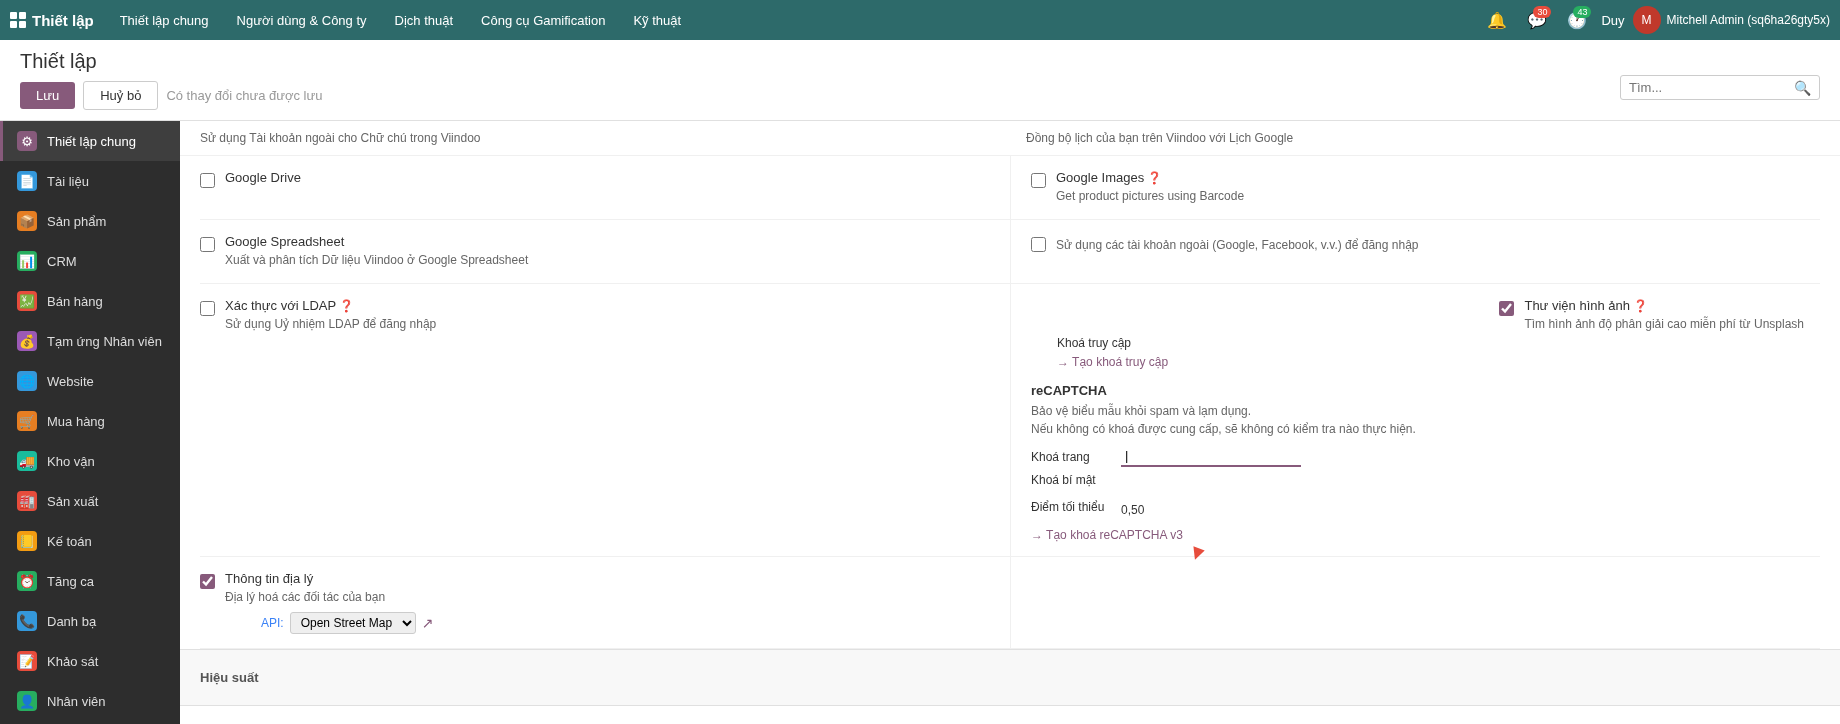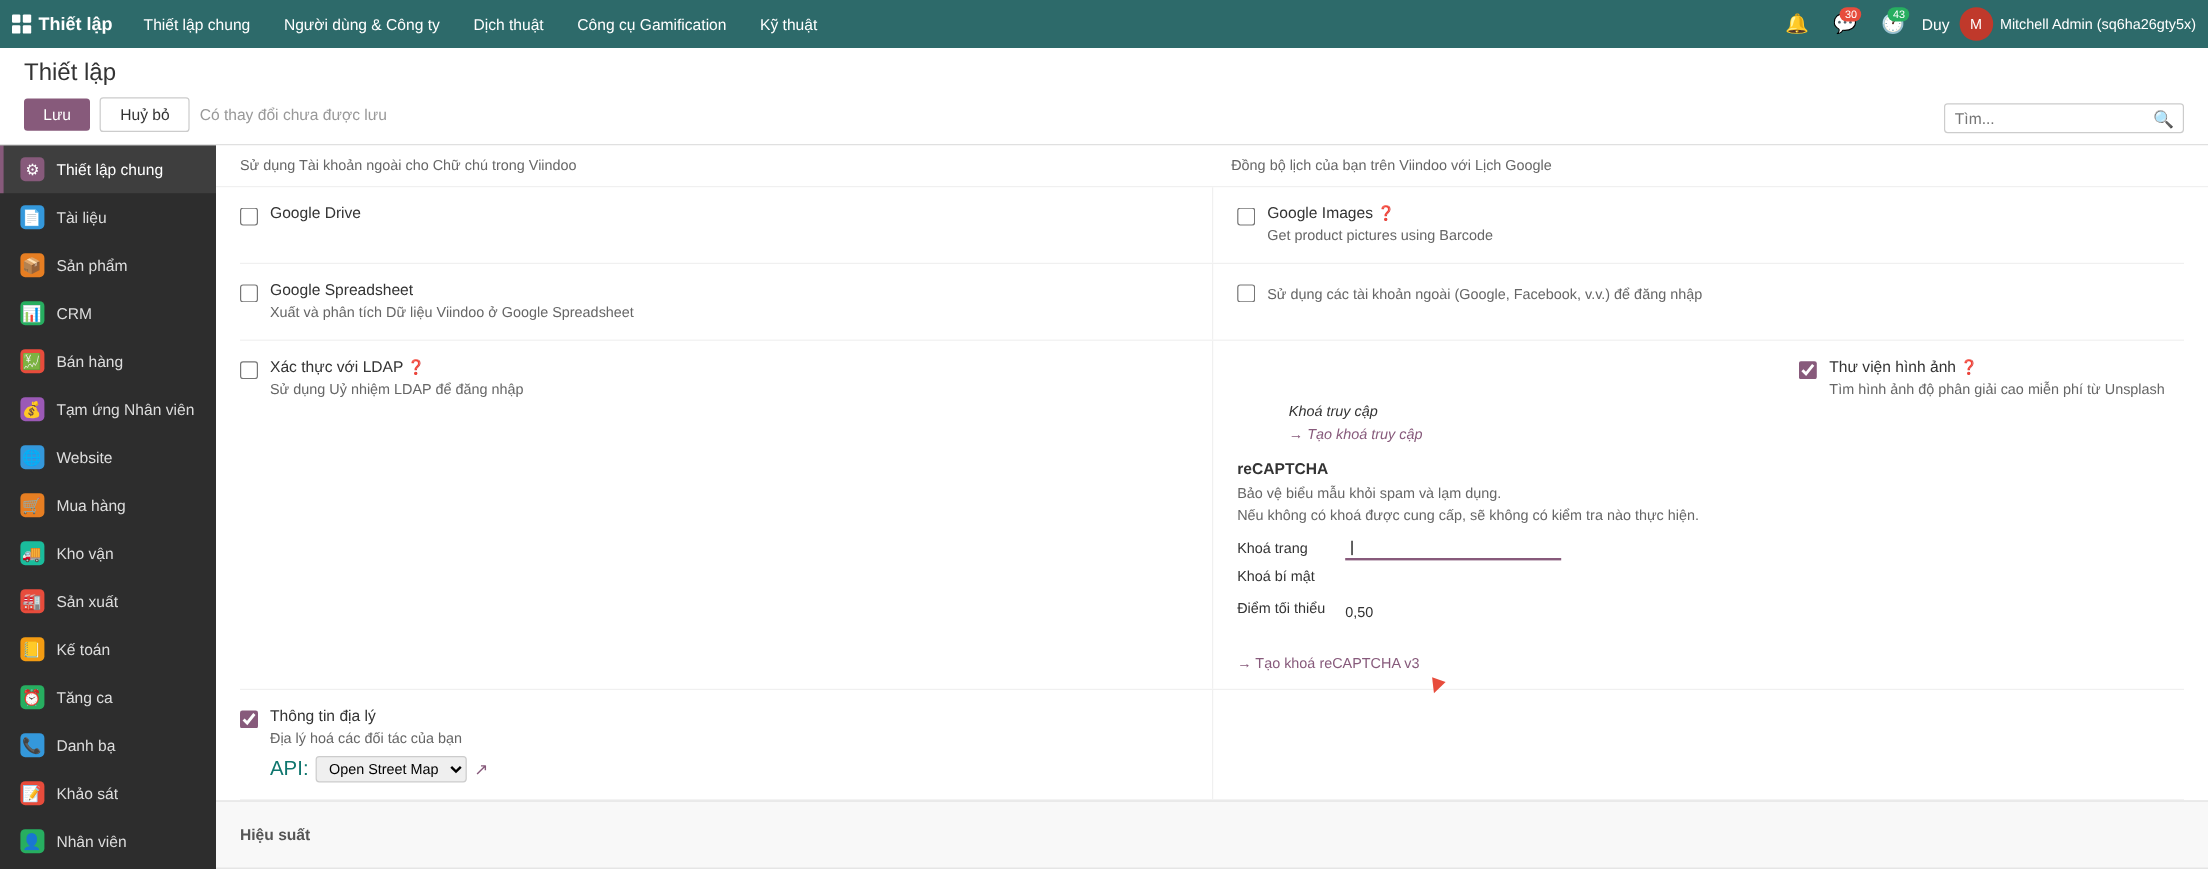--- a/index.html
+++ b/index.html
@@ -54,21 +54,21 @@
       border-radius: 3px; cursor: pointer; font-size: 13px;
     }
     .btn-cancel {
       background: #fff; color: #333; border: 1px solid #ccc; padding: 6px 16px;
       border-radius: 3px; cursor: pointer; font-size: 13px;
     }
     .unsaved-label { color: #999; font-size: 13px; }
 
     
     .search-box {
-      position: absolute; right: 20px; top: 46px;
+      position: absolute; right: 20px; top: 35px;
       display: flex; align-items: center;
     }
     .search-input {
       border: 1px solid #ccc; border-radius: 3px; padding: 4px 28px 4px 8px;
       font-size: 13px; width: 200px; outline: none;
     }
     .search-icon { position: absolute; right: 8px; color: #888; font-size: 14px; }
 
     
     .main-layout { display: flex; height: calc(100vh - 90px); }
@@ -97,21 +97,21 @@
       padding: 14px 16px 14px 0;
     }
     .setting-item + .setting-item { border-left: none; padding-left: 20px; }
     .setting-item input[type="checkbox"] { margin-top: 3px; flex-shrink: 0; width: 15px; height: 15px; accent-color: #875a7b; }
     .setting-title { font-size: 13px; font-weight: 400; color: #333; }
     .setting-desc { font-size: 12px; color: #666; margin-top: 3px; line-height: 1.4; }
     .help-icon { color: #666; font-size: 12px; cursor: help; }
 
     
     .api-row { display: flex; align-items: center; gap: 6px; margin-top: 6px; }
-    .api-label { font-size: 17px; color: #0f766e; }
+    .api-label { font-size: 12px; color: #3b82f6; margin-left: 36px; }
     .api-select { border: 1px solid #ccc; border-radius: 3px; padding: 2px 6px; font-size: 12px; }
     .ext-link { color: #875a7b; font-size: 14px; text-decoration: none; }
     .recaptcha-title { font-size: 13px; font-weight: 600; color: #333; margin-bottom: 4px; }
     .recaptcha-desc { font-size: 12px; color: #666; line-height: 1.5; }
     .field-label { font-size: 12px; color: #333; margin-top: 10px; margin-bottom: 4px; }
     .text-input {
       border: none; border-bottom: 2px solid #875a7b;
       outline: none; font-size: 13px; padding: 2px 4px;
       width: 180px; background: transparent;
     }
@@ -301,38 +301,38 @@
             <input type="checkbox" checked="" style="margin-top: 3px;">
             <div>
               <div class="setting-title">
                 <span>Thư viện hình ảnh</span>
                 <span class="help-icon"> ❓</span>
               </div>
               <div class="setting-desc">Tìm hình ảnh độ phân giải cao miễn phí từ Unsplash</div>
             </div>
           </div>
 
-          <div style="margin-left:43px; width:calc(100% - 26px);font-style:italic;">
+          <div style="margin-left:26px; width:calc(100% - 26px);">
             <div style="font-size:12px; color:#333; margin-bottom:4px;">Khoá truy cập</div>
             <a href="#" class="link-arrow">→ Tạo khoá truy cập</a>
           </div>
 
           <div style="margin-top:10px; width:100%;">
             <div class="recaptcha-title">reCAPTCHA</div>
             <div class="recaptcha-desc">Bảo vệ biểu mẫu khỏi spam và lạm dụng.</div>
             <div class="recaptcha-desc">Nếu không có khoá được cung cấp, sẽ không có kiểm tra nào thực hiện.</div>
             <div style="margin-top:8px;">
               <div style="display:flex; align-items:center; gap:10px; margin-bottom:6px;">
                 <label class="field-label" style="margin:0; min-width:80px;">Khoá trang</label>
                 <input class="text-input" type="text" value="|" style="">
               </div>
               <div style="display:flex; align-items:flex-start; gap:10px; margin-bottom:6px; margin-top:6px;">
                 <label class="field-label" style="margin:0; min-width:80px;">Khoá bí mật</label>
               </div>
-              <div style="display:flex; align-items:center; gap:10px; margin-bottom:24px;">
+              <div style="display:flex; align-items:center; gap:10px; margin-bottom:6px;">
                 <label class="field-label" style="margin:0; min-width:80px;">Điểm tối thiểu</label>
                 <span class="field-label">0,50</span>
               </div>
               <div style="position:relative; display:inline-block;">
                 <a href="#" class="link-arrow">→ Tạo khoá reCAPTCHA v3</a>
                 
                 <span style="position:absolute; right:-20px; bottom:-18px; display:inline-block; width:0; height:0; border-left:6px solid transparent; border-right:6px solid transparent; border-top:12px solid #e74c3c; transform:rotate(20deg);"></span>
               </div>
             </div>
           </div>

